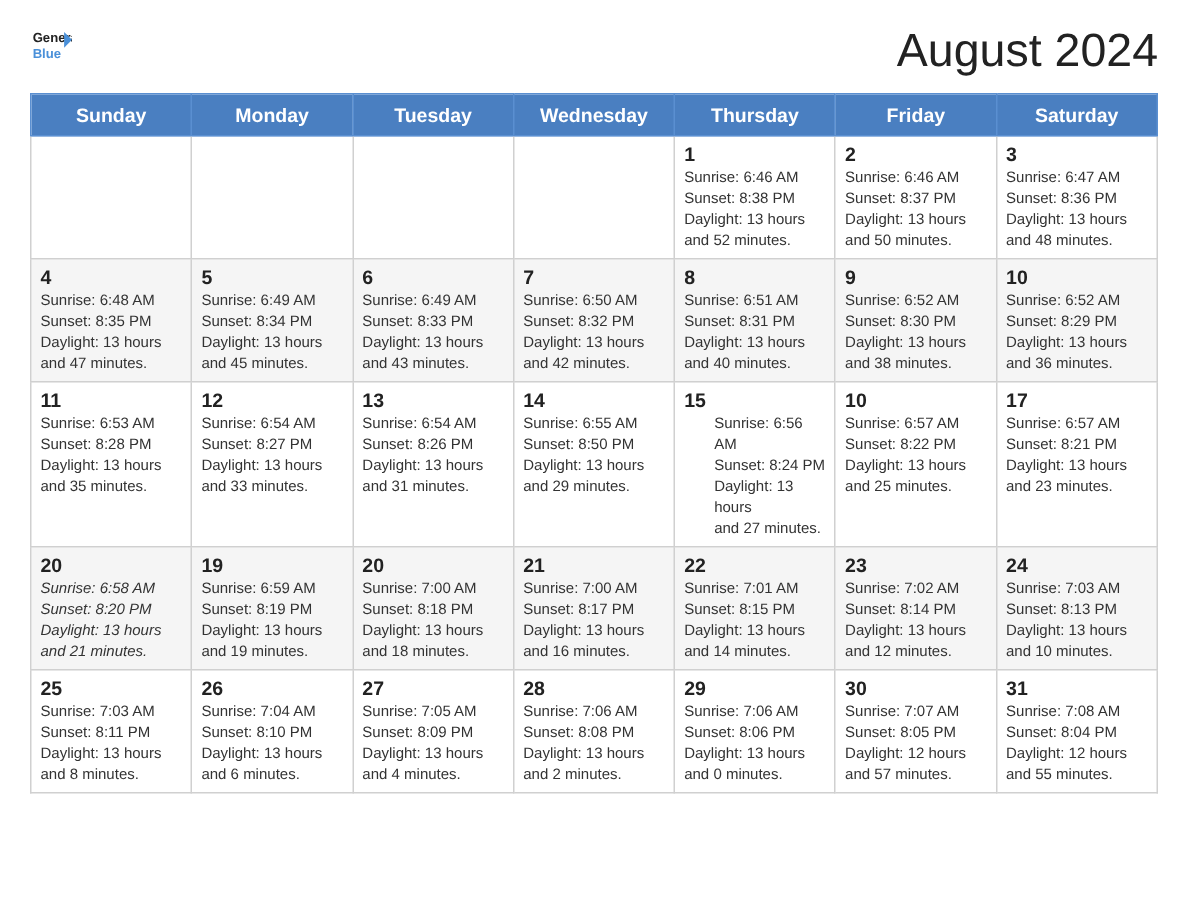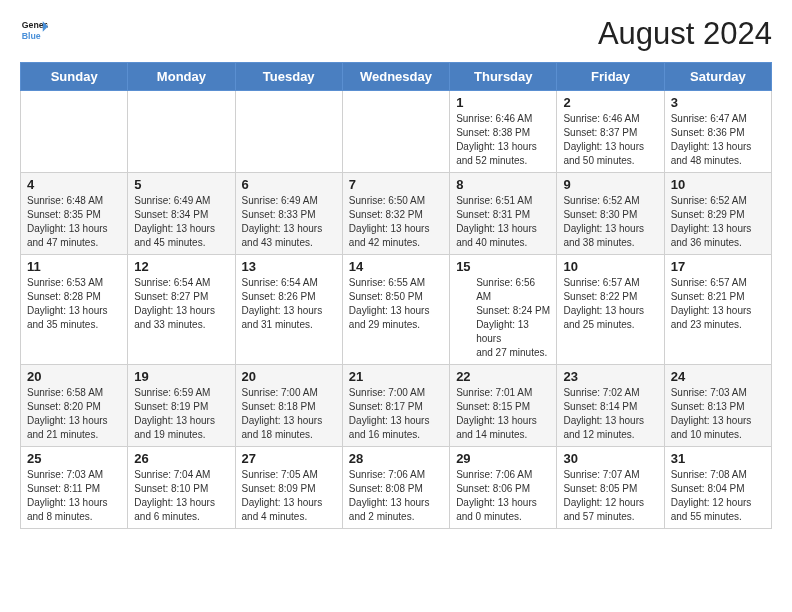--- a/index.html
+++ b/index.html
@@ -235,21 +235,21 @@
           <div class="day-number">17</div>
           <div class="day-info" style="white-space: pre-line;">Sunrise: 6:57 AM
 Sunset: 8:21 PM
 Daylight: 13 hours
 and 23 minutes.</div>
         </td>
       </tr>
       <tr>
         <td>
           <div class="day-number">20</div>
-          <div class="day-info" style="white-space: pre-line;">Sunrise: 6:58 AM
+          <div class="day-info" style="white-space: pre-line; font-style: italic;">Sunrise: 6:58 AM
 Sunset: 8:20 PM
 Daylight: 13 hours
 and 21 minutes.</div>
         </td>
         <td>
           <div class="day-number">19</div>
           <div class="day-info" style="white-space: pre-line;">Sunrise: 6:59 AM
 Sunset: 8:19 PM
 Daylight: 13 hours
 and 19 minutes.</div>

